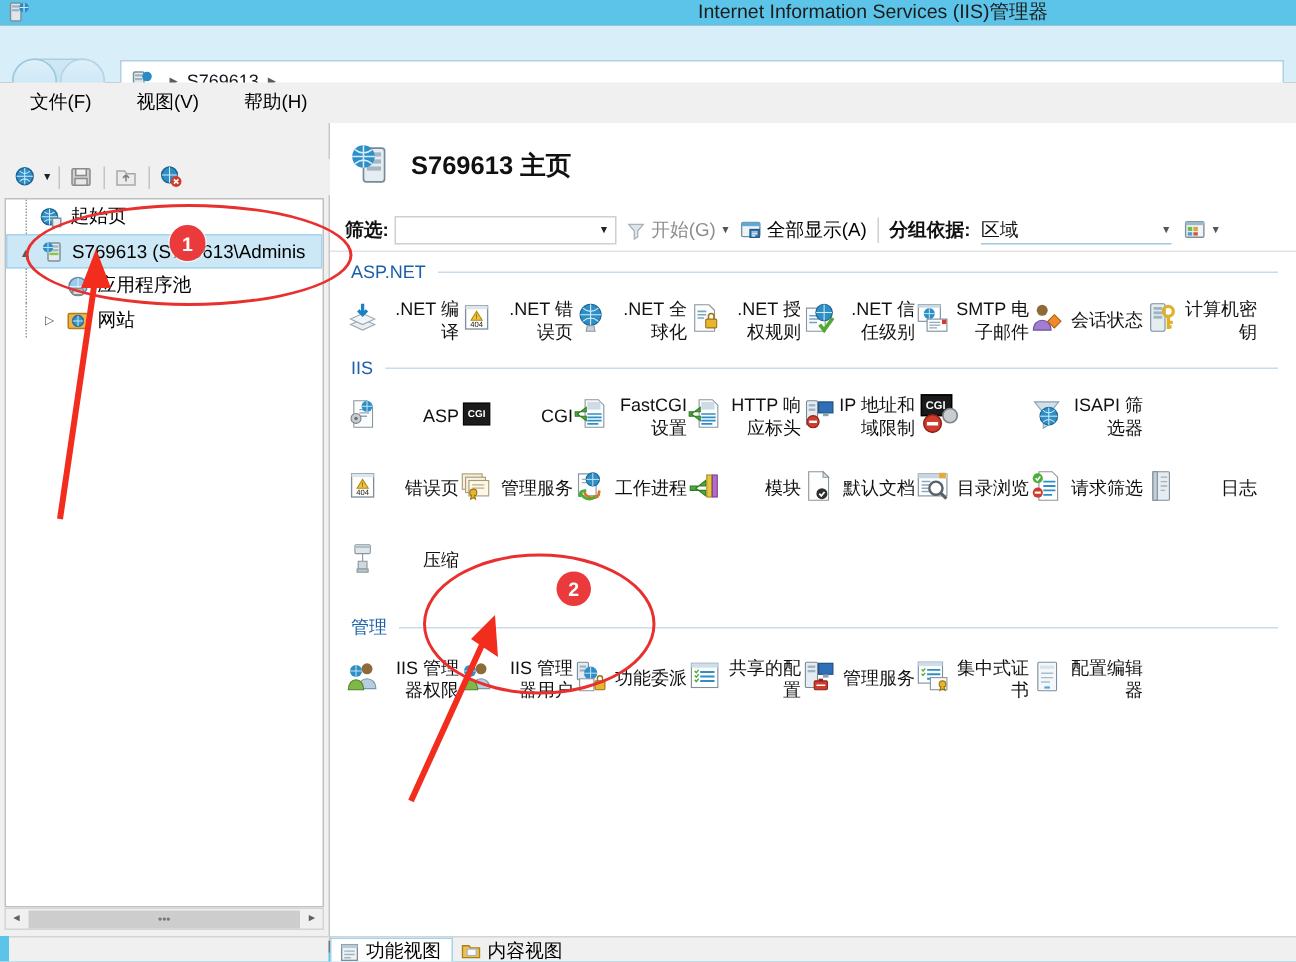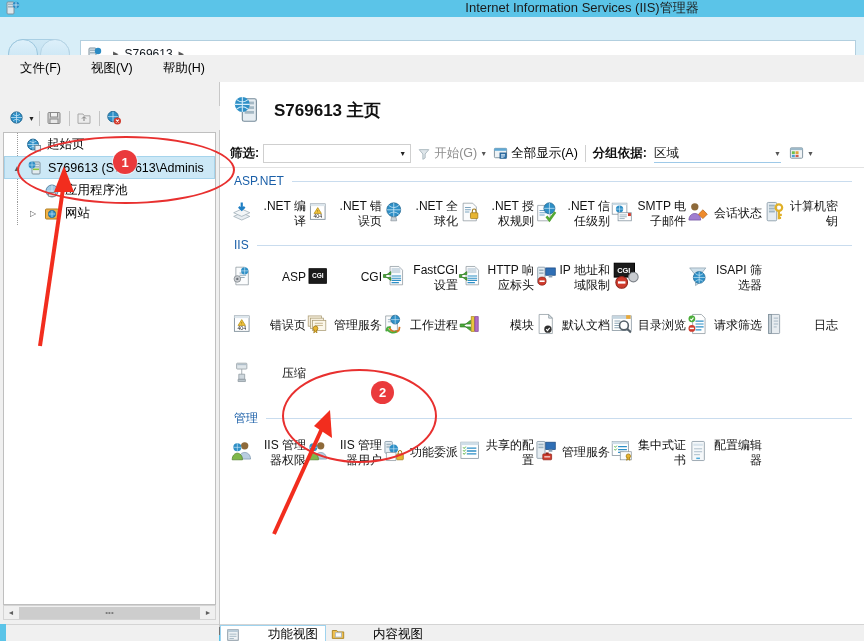--- a/index.html
+++ b/index.html
@@ -215,21 +215,20 @@
     position: absolute; left: 220px; top: 624px; width: 644px; height: 17px;
     background: #f0f0f0;
     border-top: 1px solid #d4d4d4;
     display: flex; align-items: center;
   }
   .tab {
     display: flex; align-items: center;
     font-size: 12.5px; color: #000;
     padding: 1px 7px 0 5px; height: 17px;
     white-space: nowrap;
-    gap: 24px;
   }
   .tab.active { background: #ffffff; border: 1px solid #9fd3ee; border-bottom: none; box-sizing:border-box;}
   .tab-icon { width: 14px; height: 14px; margin-right: 4px;}
 
   .leftstatus {
     position: absolute; left: 0; top: 624px; width: 219px; height: 17px;
     background: #f0f0f0; border-top: 1px solid #d4d4d4;
   }
   .edgebar {
     position: absolute; left: 0; top: 624px; width: 6px; height: 17px;

